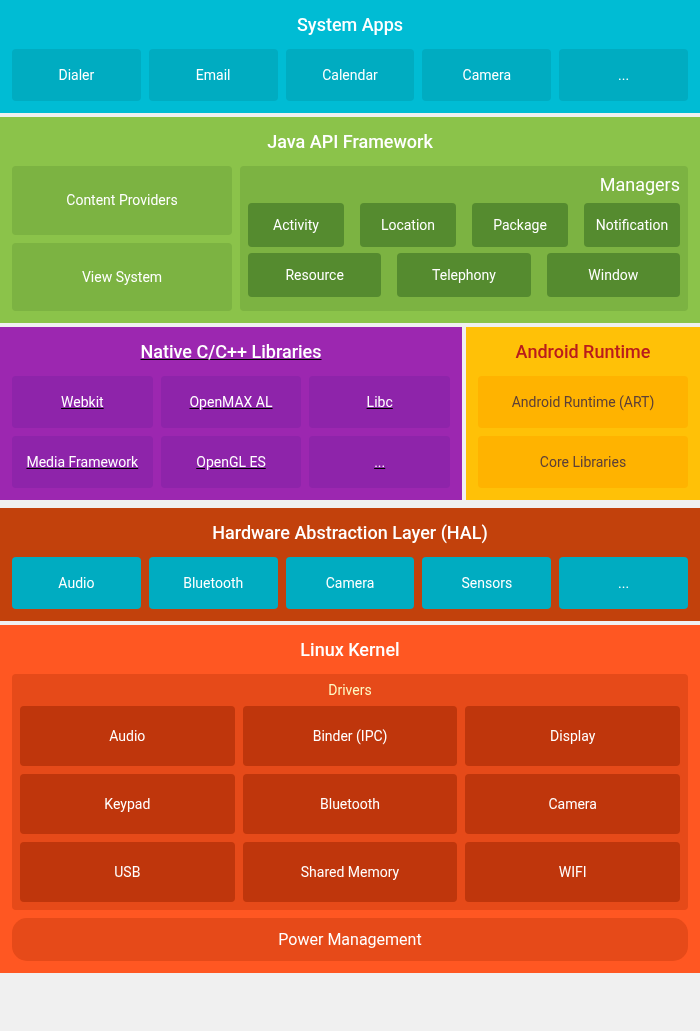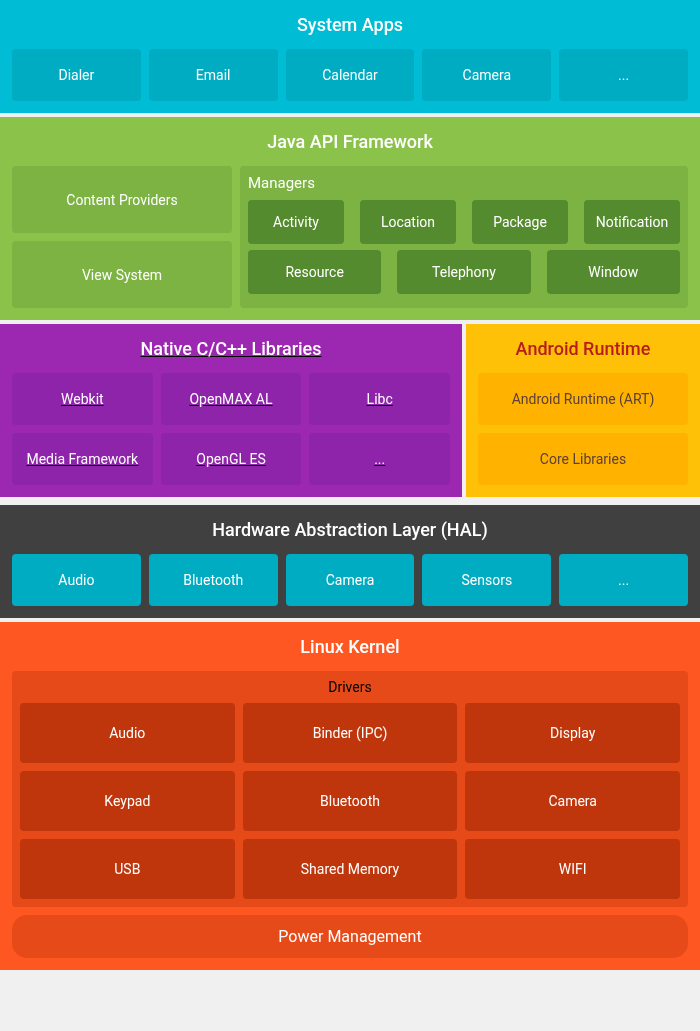--- a/index.html
+++ b/index.html
@@ -64,23 +64,23 @@
       min-height: 60px;
       flex: 1;
     }
     .java-api .right-col {
       flex: 1;
       background-color: #7CB342;
       border-radius: 4px;
       padding: 8px;
     }
     .java-api .right-col .managers-title {
-      text-align: left;
-      color: white;
-      font-size: 15px;
+      text-align: right;
+      color: white;
+      font-size: 18px;
       margin-bottom: 8px;
     }
     .java-api .right-col .manager-row {
       display: flex;
       gap: 16px;
       margin-bottom: 6px;
     }
     .java-api .right-col .manager-box {
       background-color: #558B2F;
       flex: 1;
@@ -138,21 +138,21 @@
       min-height: 52px;
       margin-bottom: 8px;
       color: #5D4037;
     }
     .android-runtime .box:last-child {
       margin-bottom: 0;
     }
 
     
     .hal {
-      background-color: #404040;
+      background-color: #c2410c;
     }
     .hal .boxes-row {
       display: flex;
       gap: 8px;
     }
     .hal .box {
       background-color: #00ACC1;
       flex: 1;
       min-height: 52px;
     }
@@ -165,21 +165,21 @@
     .linux-kernel .layer-title {
       color: white;
     }
     .linux-kernel .drivers-section {
       background-color: #E64A19;
       border-radius: 4px;
       padding: 8px;
     }
     .linux-kernel .drivers-title {
       text-align: center;
-      color: #000000;
+      color: #fef9c3;
       font-size: 14px;
       margin-bottom: 8px;
     }
     .linux-kernel .drivers-grid {
       display: flex;
       flex-direction: column;
       gap: 8px;
     }
     .linux-kernel .driver-row {
       display: flex;

